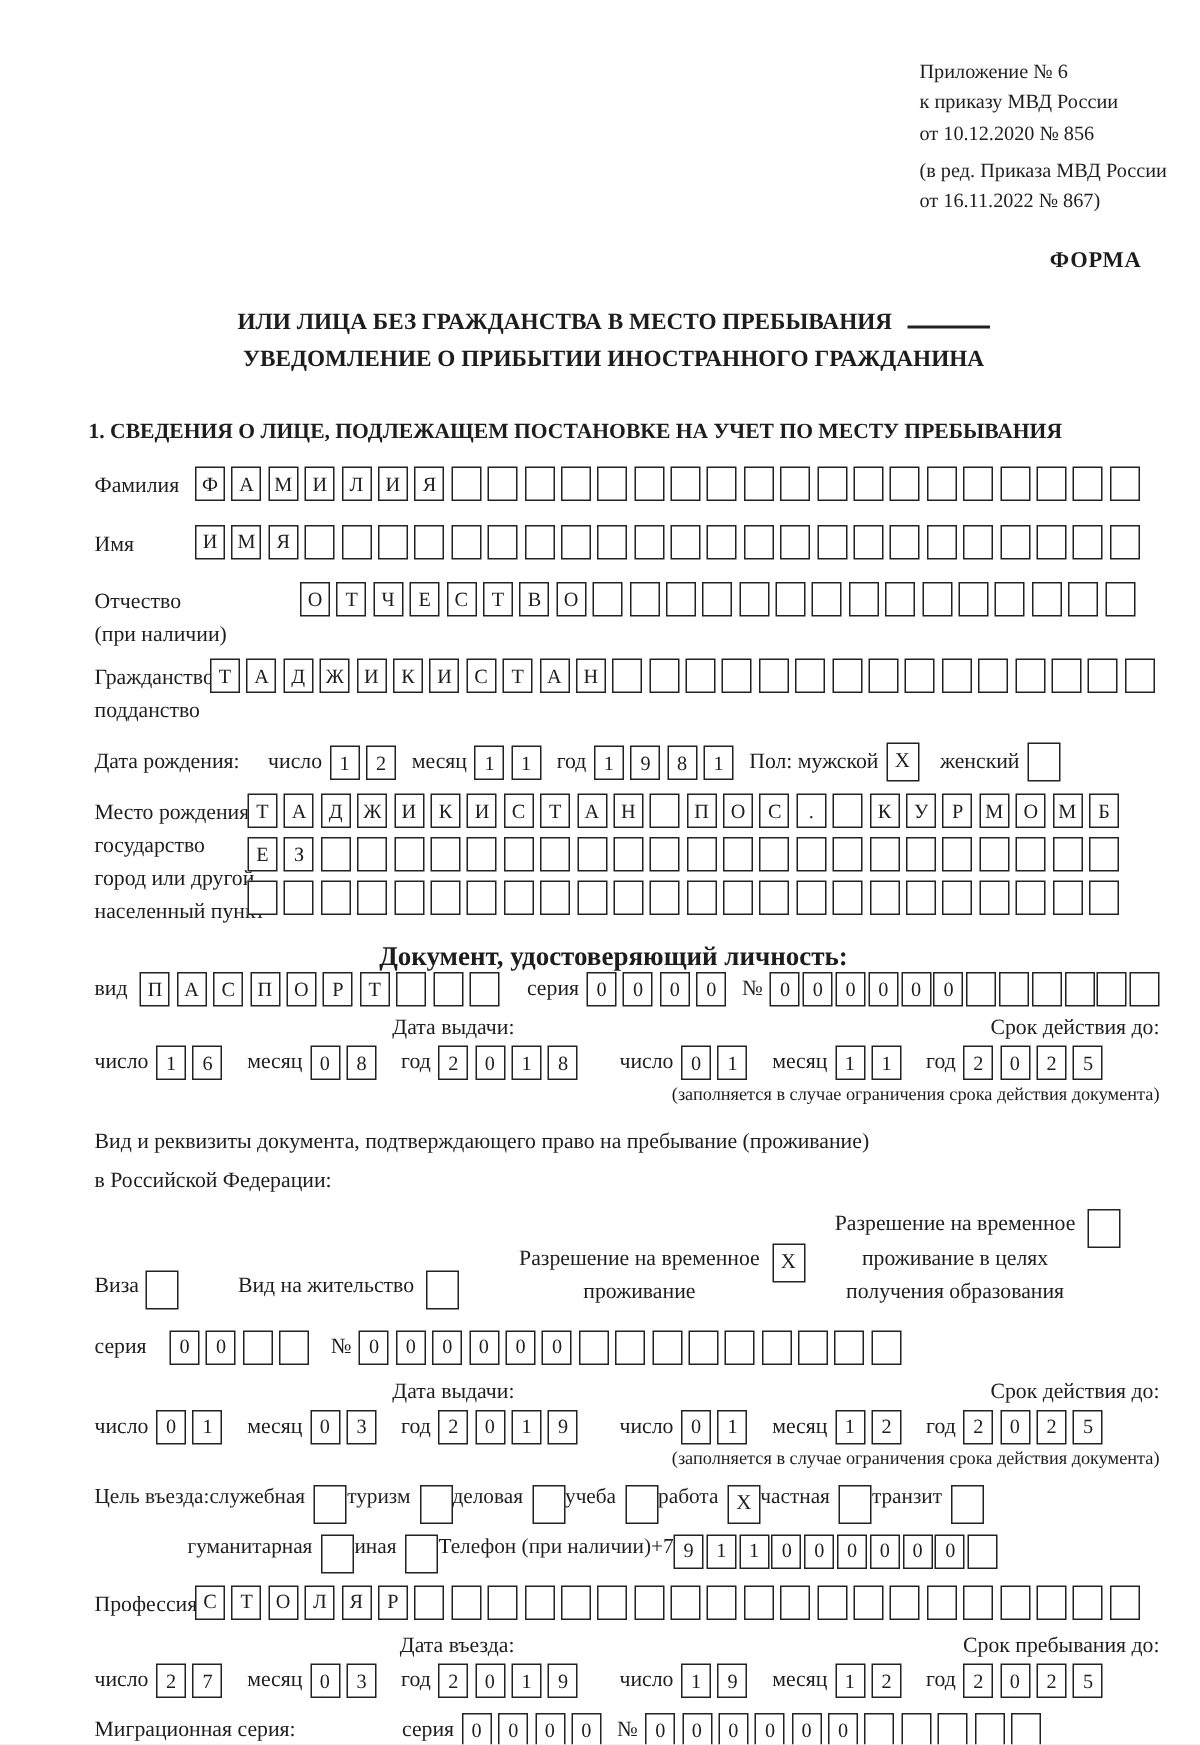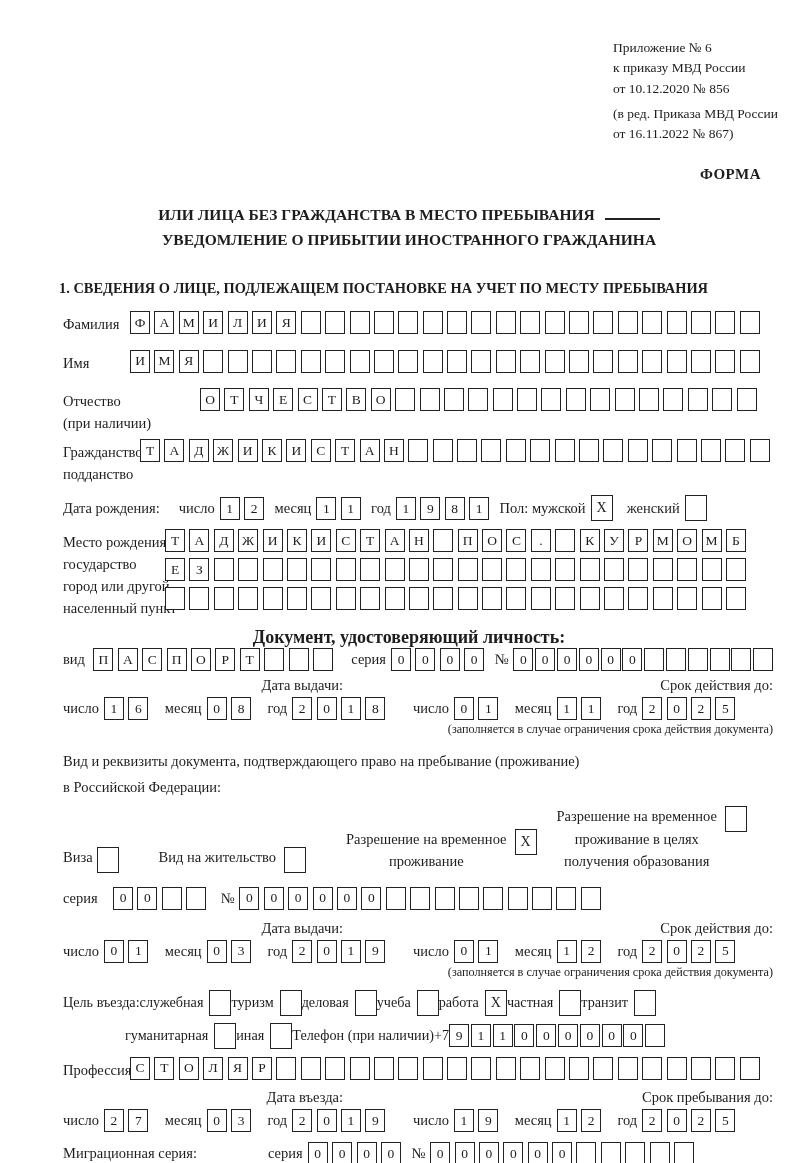--- a/index.html
+++ b/index.html
@@ -46,21 +46,21 @@
   .datefields .mid{margin-left:12px;}
   .fine-row{text-align:right;font-size:12.2px;margin-top:2px;padding-right:2px;}
 
   .intro{font-size:14.5px;margin-top:12px;line-height:1.75;}
 
   .optrow{display:flex;align-items:flex-end;margin-top:5px;font-size:14.5px;}
   .opt{display:flex;align-items:flex-start;}
   .opt .txt{text-align:center;line-height:1.55;}
   .opt .ckbox{margin-left:8px;margin-top:1px;}
 
-  .purpose{display:flex;align-items:center;font-size:14.2px;margin-top:10px;white-space:nowrap;}
+  .purpose{display:flex;align-items:flex-start;font-size:14.2px;margin-top:10px;white-space:nowrap;}
   .purpose .ckbox{margin-left:6px;}
   .purpose .plbl{margin-left:0;}
 
   .reps{display:flex;margin-top:8px;}
   .reps .flabel{line-height:1.6;font-size:14px;}
 </style>
 </head>
 <body>
 
 <div class="page">

